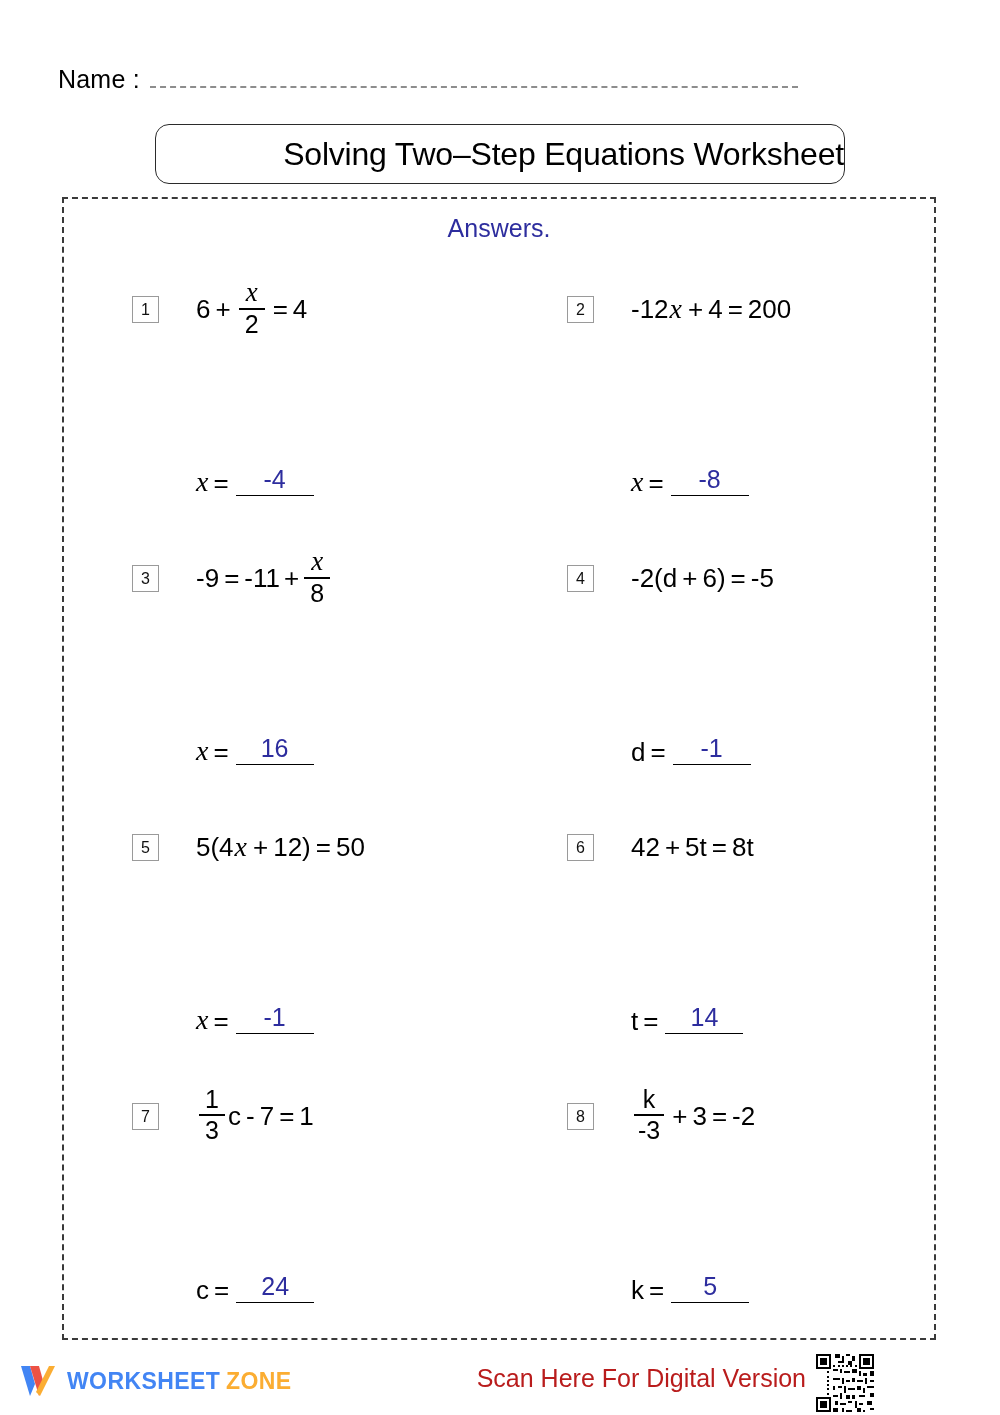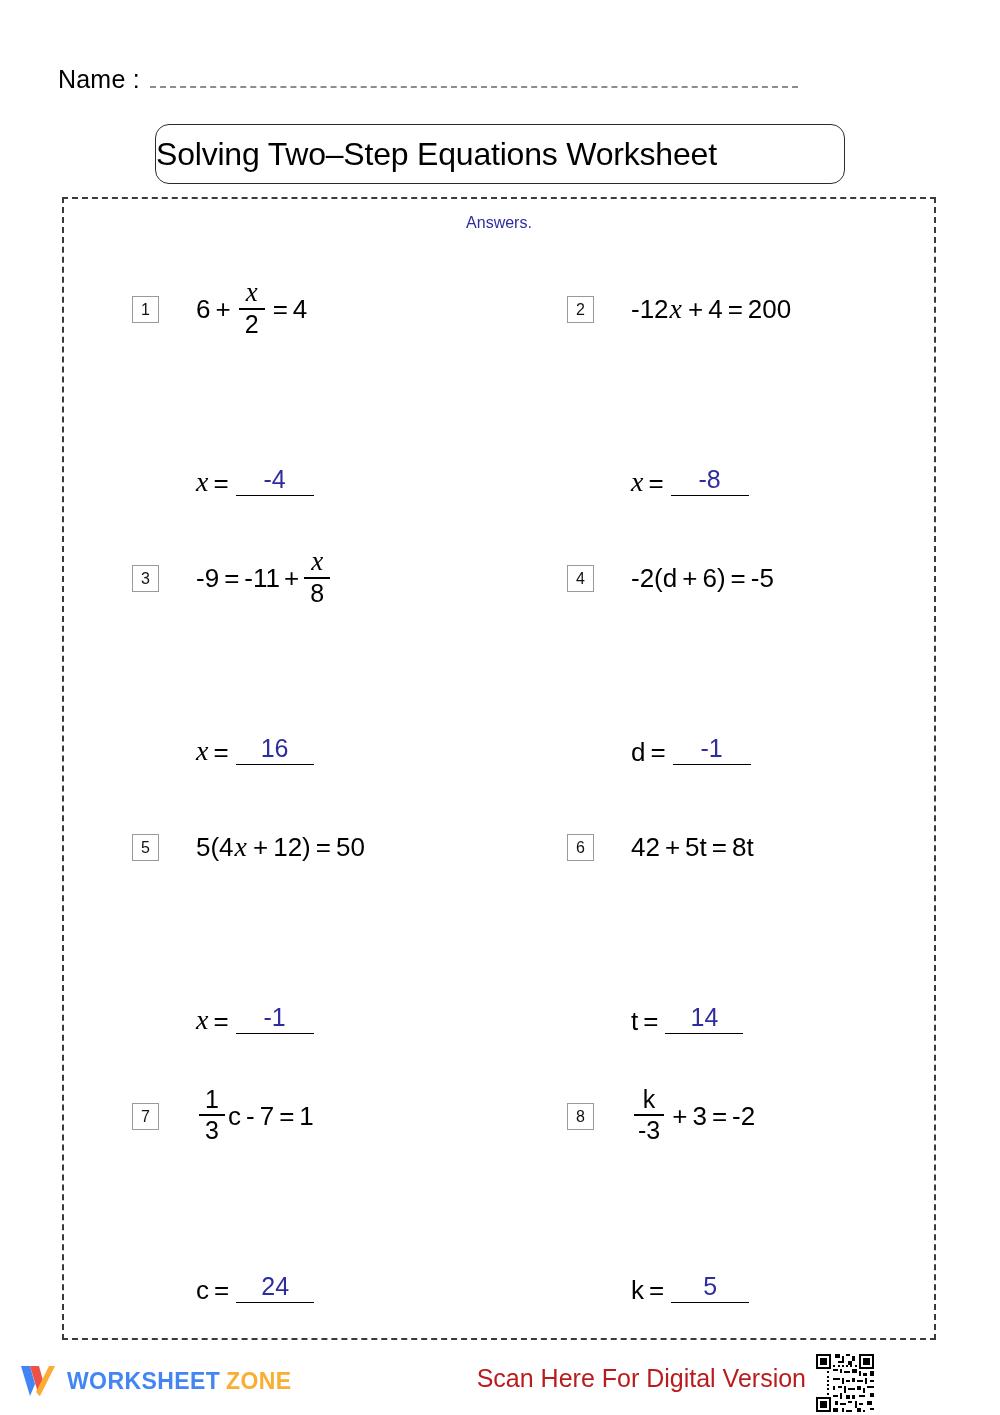--- a/index.html
+++ b/index.html
@@ -42,21 +42,21 @@
   #title-box {
     position: absolute;
     left: 155px;
     top: 124px;
     width: 690px;
     height: 60px;
     border: 1.6px solid #2b2b2b;
     border-radius: 14px;
     display: flex;
     align-items: center;
-    justify-content: flex-start;
+    justify-content: flex-end;
     box-sizing: border-box;
     background: #ffffff;
   }
   #title-text {
     font-size: 32px;
     font-weight: 400;
     letter-spacing: -0.2px;
     white-space: nowrap;
   }
 
@@ -70,21 +70,21 @@
     border: 2px dashed #3a3a3a;
     box-sizing: border-box;
     background: #ffffff;
   }
   #answers-heading {
     position: absolute;
     left: 0;
     right: 0;
     top: 15px;
     text-align: center;
-    font-size: 16px;
+    font-size: 25px;
     color: #2d2d9e;
   }
 
   
   #problem-grid {
     position: absolute;
     left: 0;
     top: 70px;
     width: 100%;
     display: grid;

